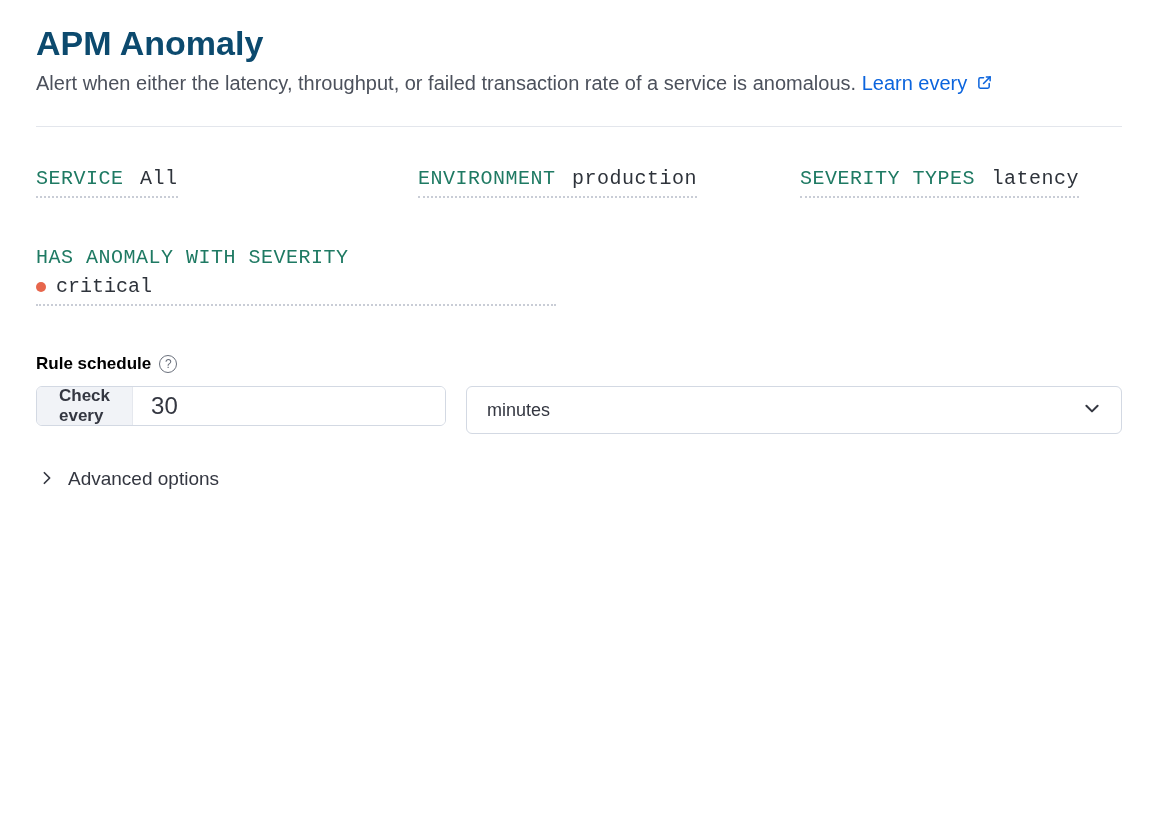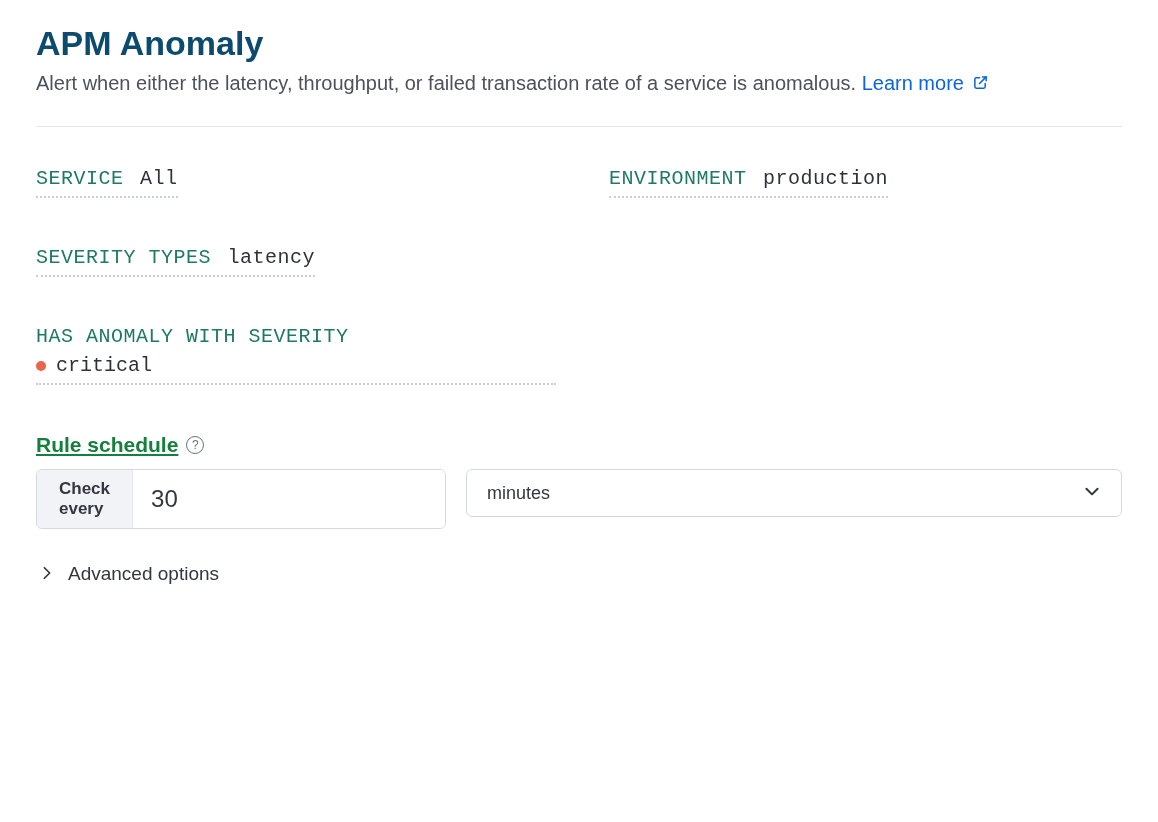--- a/index.html
+++ b/index.html
@@ -38,21 +38,21 @@
     vertical-align: baseline;
     margin-left: 4px;
   }
   .divider {
     border: none;
     border-top: 1px solid #e3e6ec;
     margin: 28px 0 40px 0;
   }
   .fields-grid {
     display: grid;
-    grid-template-columns: 1fr 1fr;
+    grid-template-columns: 1fr 1fr 1fr;
     column-gap: 60px;
     row-gap: 48px;
     margin-bottom: 48px;
   }
   .field {
     display: inline-block;
   }
   .field-inner {
     display: inline-block;
     padding-bottom: 6px;
@@ -105,24 +105,23 @@
   .schedule-section {
     margin-top: 10px;
   }
   .schedule-title-row {
     display: flex;
     align-items: center;
     gap: 8px;
     margin-bottom: 12px;
   }
   .schedule-title {
-    font-size: 21px;
+    font-size: 17px;
     font-weight: 700;
-    color: #15803d;
-    text-decoration: underline;
+    color: #000000;
   }
   .help-icon {
     width: 18px;
     height: 18px;
     border: 1.5px solid #6a707c;
     border-radius: 50%;
     display: inline-flex;
     align-items: center;
     justify-content: center;
     font-size: 12px;
@@ -132,21 +131,21 @@
   .schedule-controls {
     display: flex;
     gap: 20px;
     align-items: stretch;
   }
   .interval-group {
     display: flex;
     border: 1px solid #d3d9e3;
     border-radius: 6px;
     overflow: hidden;
-    height: 60px;
+    height: 40px;
     flex: 0 0 410px;
     background: #fff;
   }
   .interval-label {
     background: #f1f3f7;
     display: flex;
     align-items: center;
     padding: 0 22px;
     font-size: 17px;
     font-weight: 600;
@@ -193,21 +192,21 @@
   }
 </style>
 </head>
 <body>
 
 <div class="header">
   <h1 class="title">APM Anomaly</h1>
   <p class="description">
     <span>Alert when either the latency, throughput, or failed transaction rate of a service is anomalous.</span>
     <a class="learn-more">
-      <span>Learn more</span>
+      <span>Learn every</span>
       <span class="ext-icon">
         <svg width="15" height="15" viewBox="0 0 16 16" fill="none" stroke="#0b64dd" stroke-width="1.6" stroke-linecap="round" stroke-linejoin="round">
           <path d="M7 3H3.5C2.67 3 2 3.67 2 4.5v8C2 13.33 2.67 14 3.5 14h8c.83 0 1.5-.67 1.5-1.5V9"></path>
           <path d="M10 2h4v4"></path>
           <path d="M14 2L7 9"></path>
         </svg>
       </span>
     </a>
   </p>
 </div>

